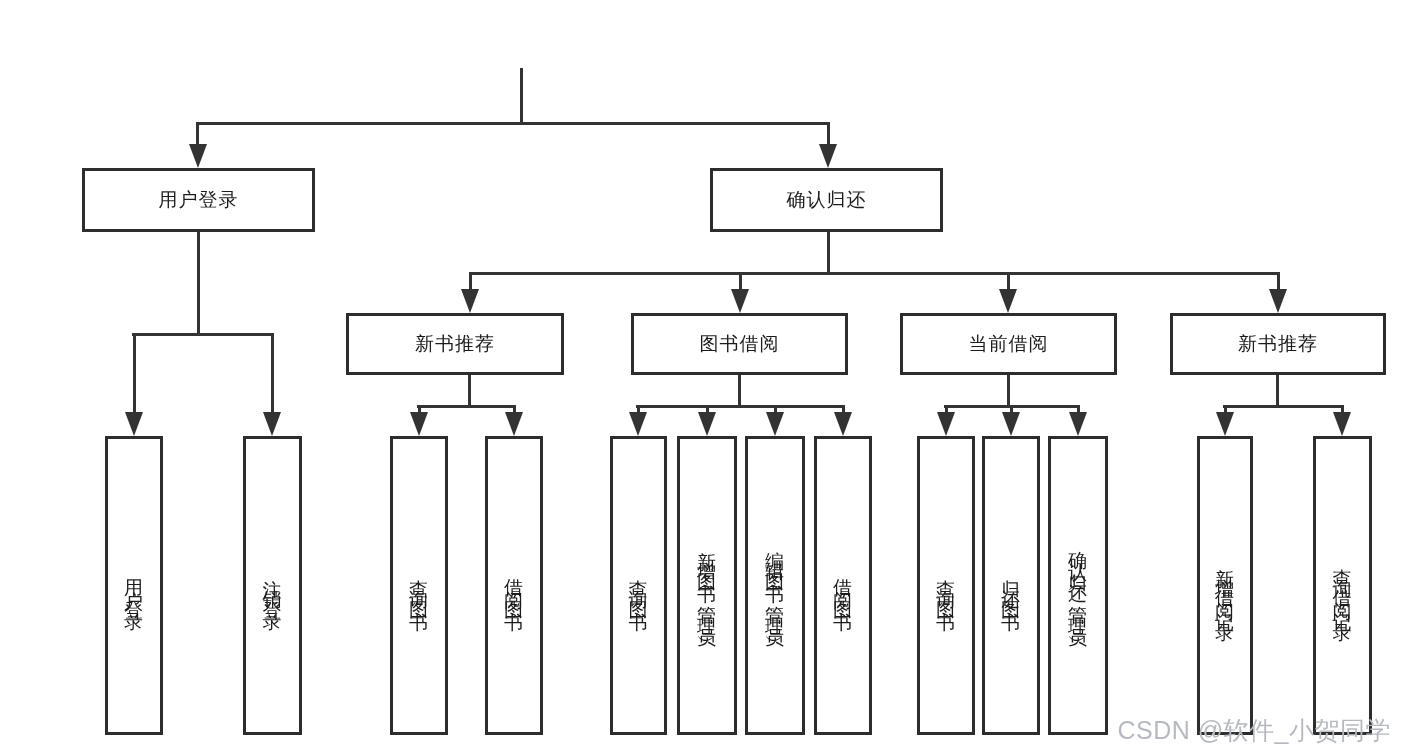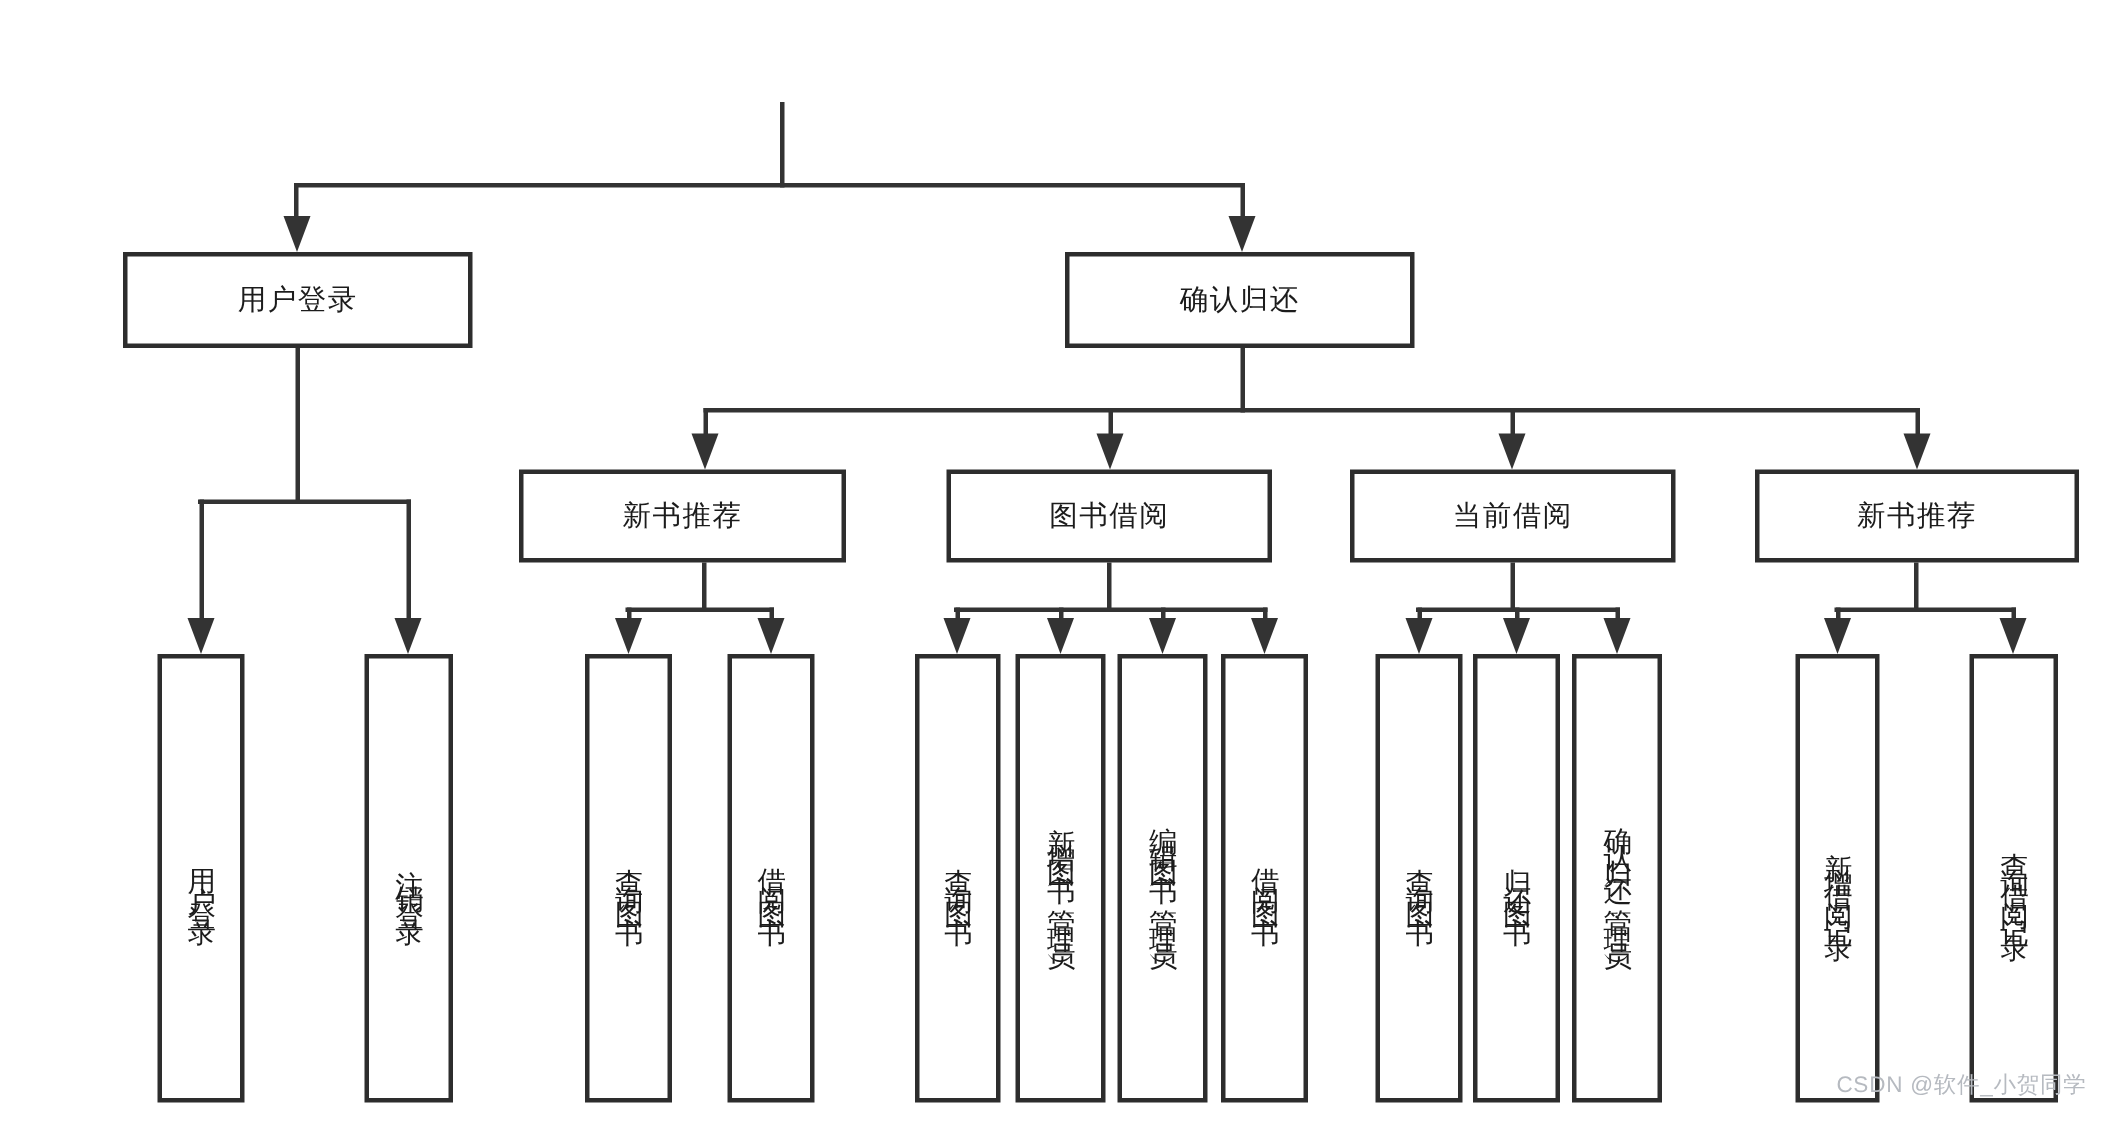--- a/index.html
+++ b/index.html
@@ -5,21 +5,21 @@
   html,body{margin:0;padding:0;background:#ffffff;font-family:"Liberation Sans",sans-serif;}
   .stage{position:relative;width:1405px;height:747px;background:var(--background,#ffffff);overflow:hidden;color:var(--text,#1c1c1c);}
   .box{position:absolute;box-sizing:border-box;border:3px solid var(--border,#2d2d2d);background:#ffffff;
        display:flex;align-items:center;justify-content:center;font-size:19px;letter-spacing:1px;}
   .vbox{top:436px;height:299px;}
   .vtext{writing-mode:vertical-rl;text-orientation:mixed;letter-spacing:11px;line-height:1;letter-spacing:11px;}
   .hline{position:absolute;height:3px;background:var(--line,#333333);}
   .vline{position:absolute;width:3px;background:var(--line,#333333);}
   .arrow{position:absolute;width:0;height:0;border-left:9px solid transparent;border-right:9px solid transparent;
          border-top:24px solid var(--line,#333333);}
-  .watermark{position:absolute;top:714px;right:14px;font-size:15px;color:var(--watermark,#b6bac0);z-index:5;letter-spacing:.5px;margin-left:31px;}
+  .watermark{position:absolute;top:714px;right:14px;font-size:25px;color:var(--watermark,#b6bac0);z-index:5;letter-spacing:.5px;margin-left:31px;}
 </style>
 </head>
 <body>
 
 <div class="stage">
 
 
   <div class="vline" style="left:520px;top:68px;height:57px"></div>
   <div class="hline" style="left:197px;top:122px;width:633px"></div>
   <div class="vline" style="left:196px;top:122px;height:26px"></div>

